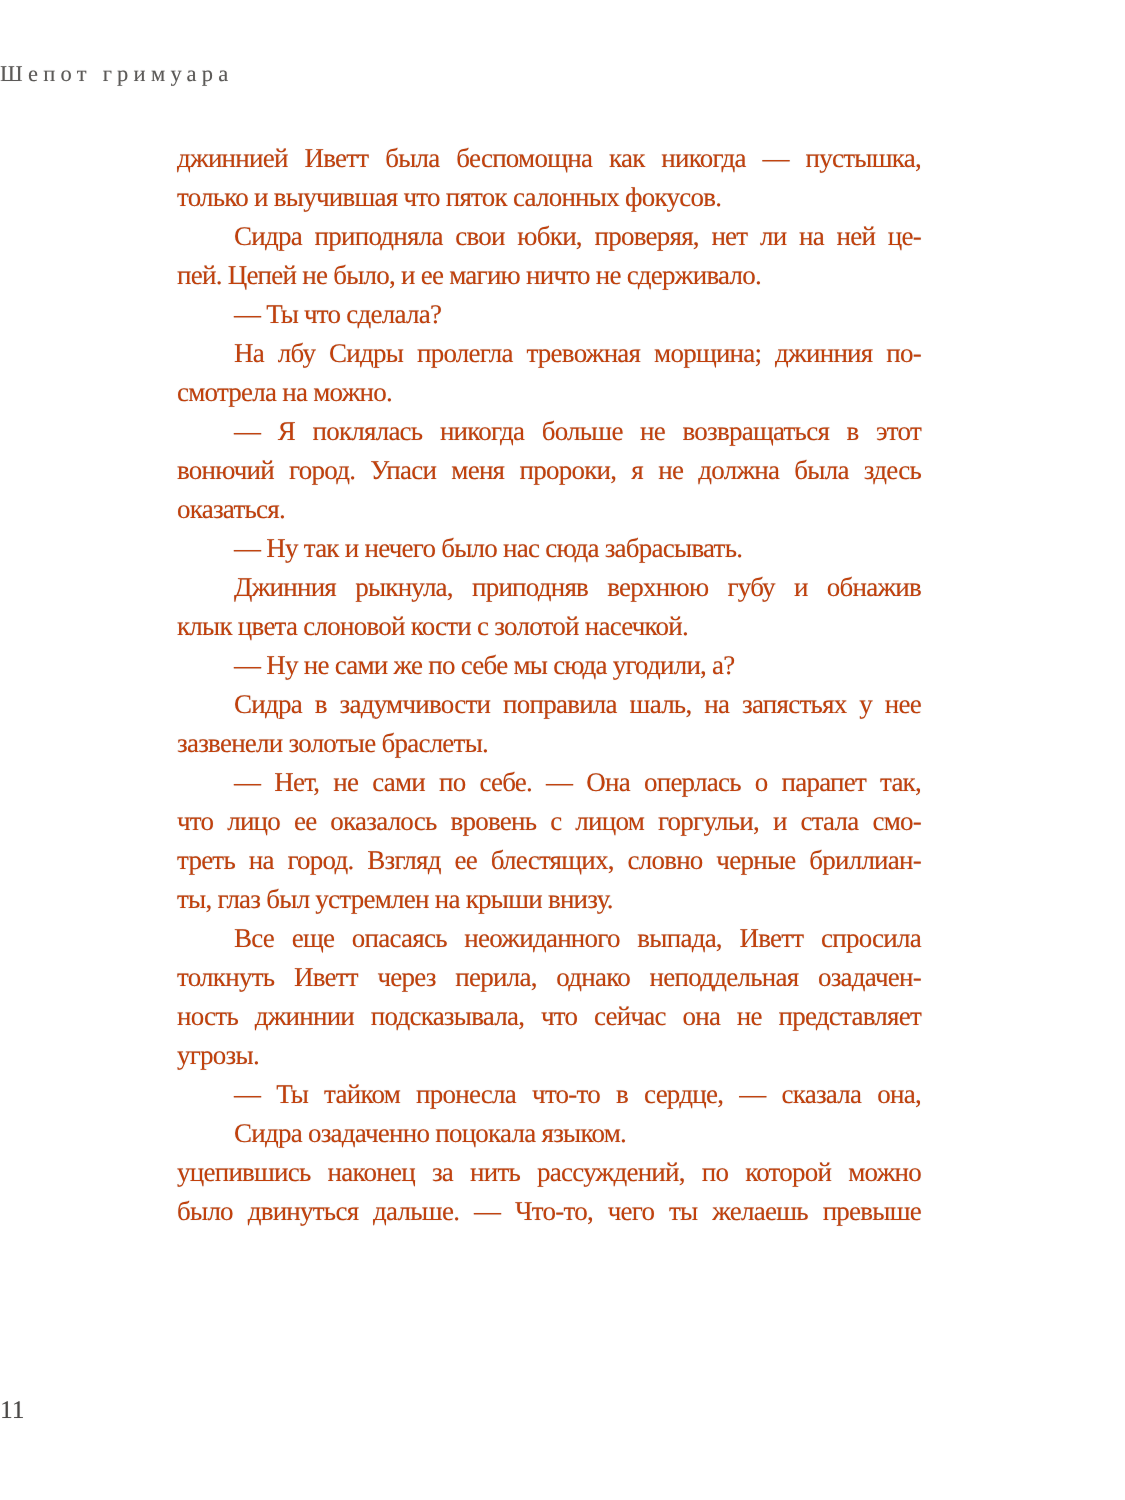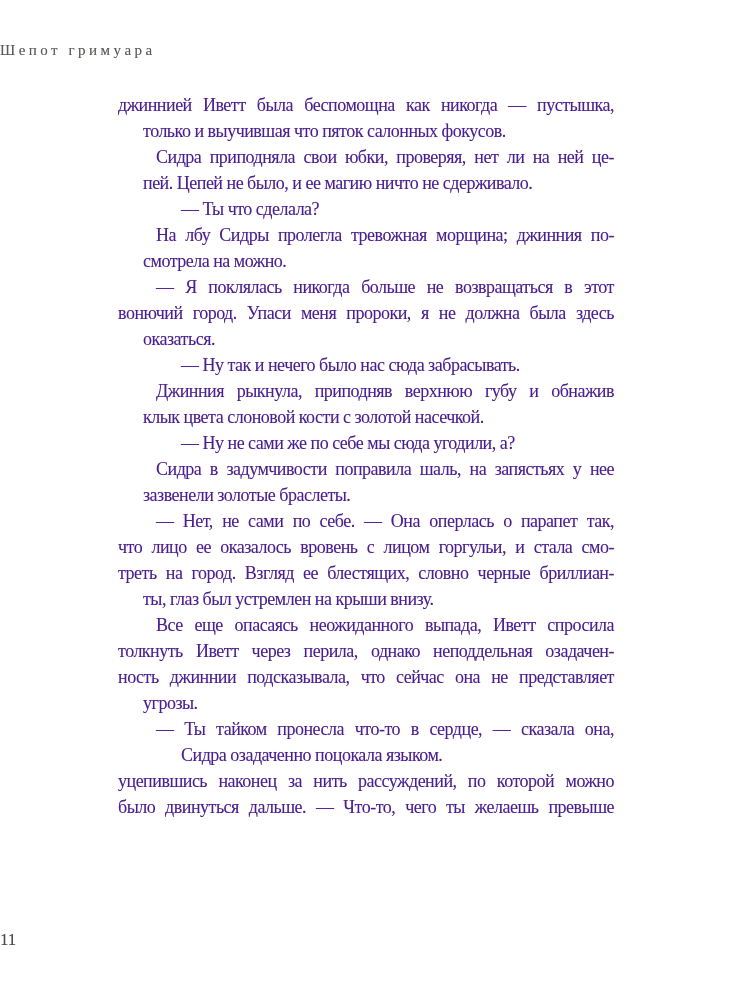--- a/index.html
+++ b/index.html
@@ -32,31 +32,30 @@
   .text-block {
     position: absolute;
     left: 118px;
     top: 92px;
     width: 496px;
   }
   .line {
     font-size: 18px;
     line-height: 26px;
     height: 26px;
-    color: #4c1d95;
+    color: #c2410c;
     letter-spacing: -0.5px;
     text-align: justify;
     text-align-last: justify;
     text-shadow: 0 0 0.7px rgba(65,63,62,0.35);
     white-space: nowrap;
   }
   .line.last {
     text-align: left;
     text-align-last: left;
-    margin-left: 25px;
   }
   .line.ind {
     text-indent: 38px;
   }
   .page-number {
     position: absolute;
     top: 930px;
     left: 0;
     width: 750px;
     font-size: 17px;

